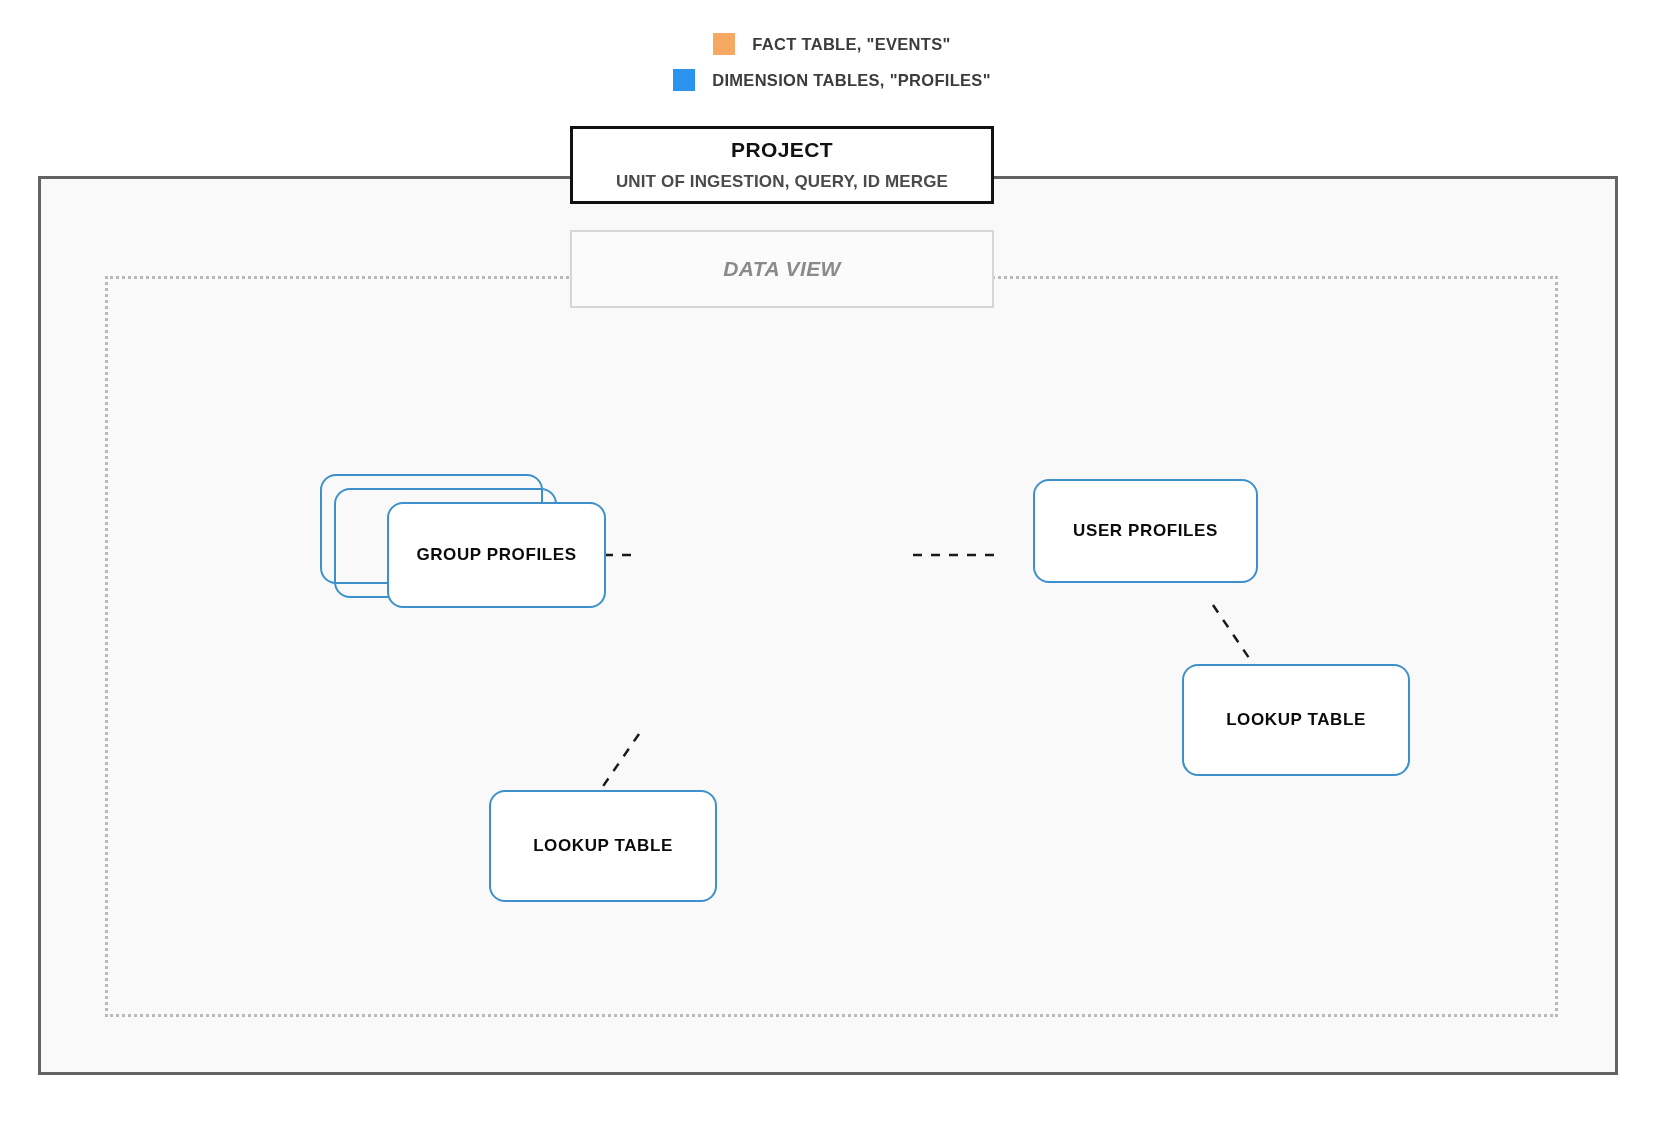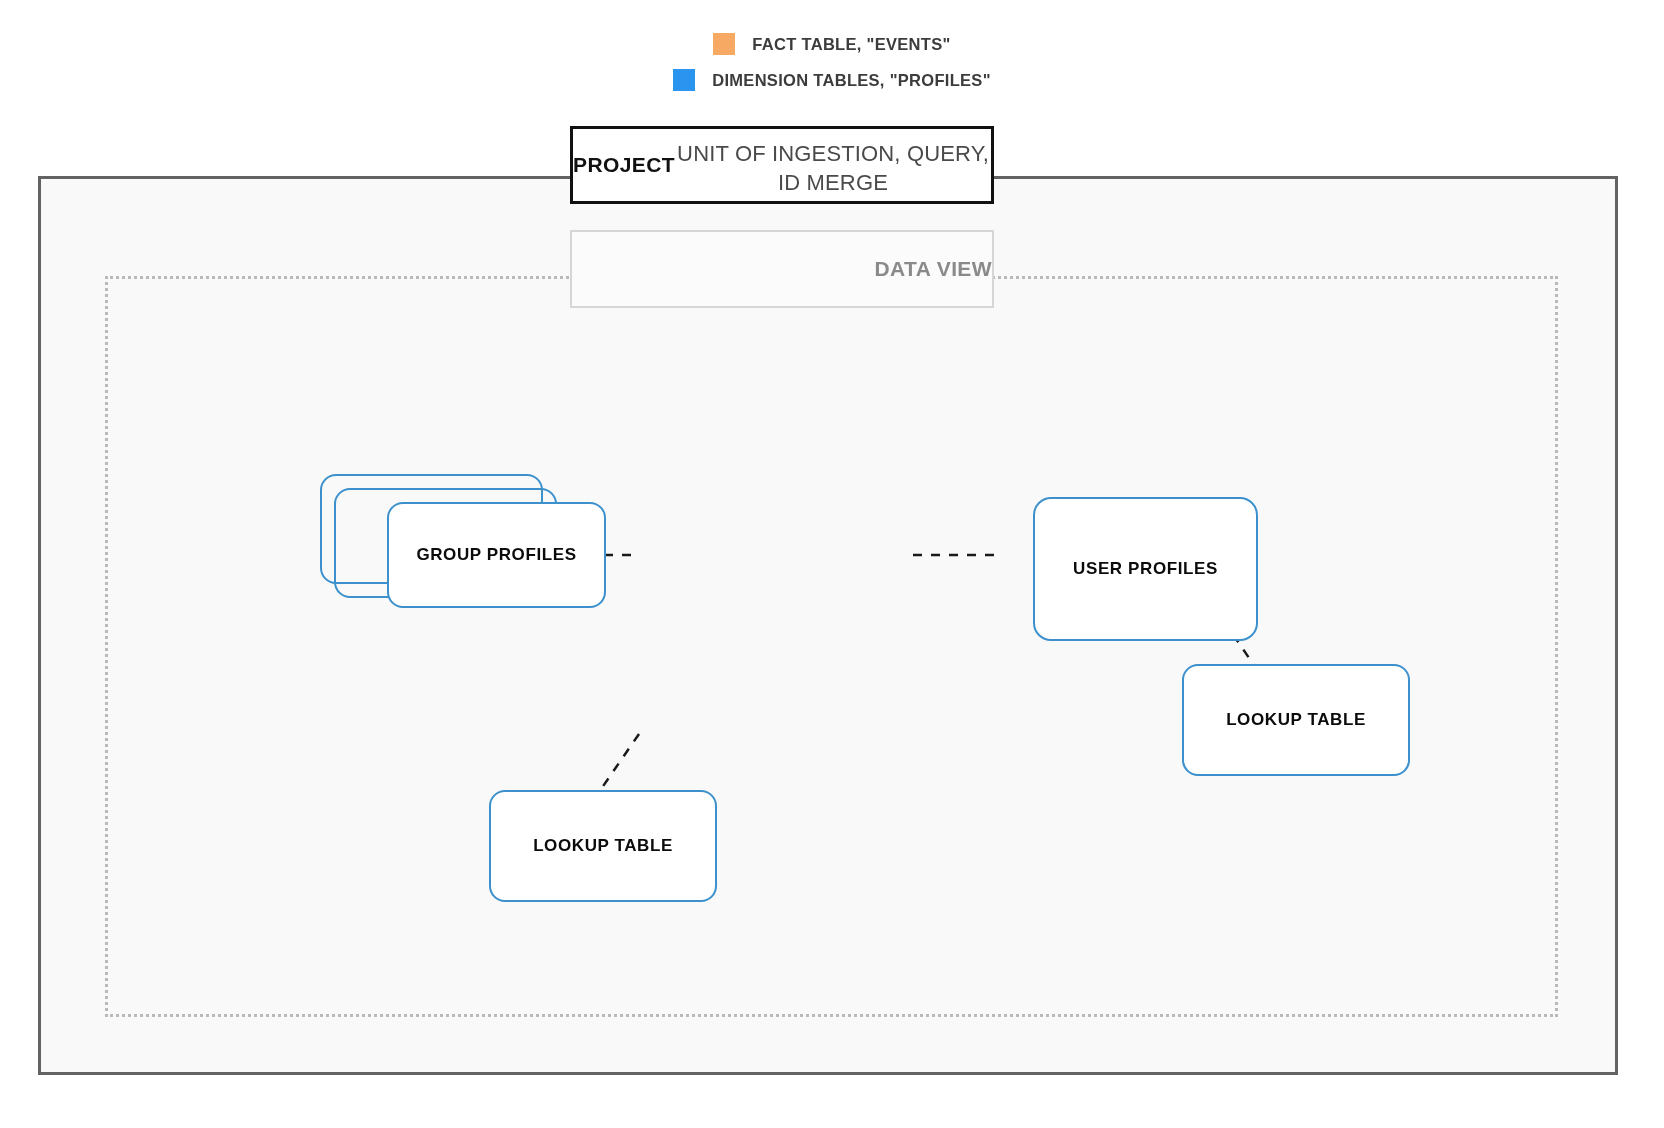--- a/index.html
+++ b/index.html
@@ -72,23 +72,23 @@
     background: transparent;
   }
 
   
   .hdr-box {
     position: absolute;
     box-sizing: border-box;
     background: #ffffff;
     text-align: center;
     display: flex;
-    flex-direction: row;
-    align-items: center;
-    justify-content: flex-end;
+    flex-direction: column;
+    align-items: center;
+    justify-content: center;
   }
   .project-box {
     left: 570px;
     top: 126px;
     width: 424px;
     height: 78px;
     border: 3px solid #111111;
   }
   .dataview-box {
     left: 570px;
@@ -98,29 +98,29 @@
     border: 2px solid #d6d6d6;
     background: #fbfbfb;
   }
   .hdr-title {
     font-size: 21px;
     font-weight: bold;
     letter-spacing: 0.4px;
     line-height: 1.25;
   }
   .hdr-sub {
-    font-size: 22px;
-    font-weight: normal;
+    font-size: 17px;
+    font-weight: bold;
     letter-spacing: 0.15px;
     line-height: 1.3;
     margin-top: 8px;
   }
   .project-box .hdr-title { color: #111111; }
   .project-box .hdr-sub { color: #4a4a4a; }
-  .dataview-box .hdr-title { color: #8a8a8a; }
+  .dataview-box .hdr-title { color: #8a8a8a; font-style: italic; }
   .dataview-box .hdr-sub { color: #bdbdbd; }
 
   
   .node {
     position: absolute;
     box-sizing: border-box;
     background: #ffffff;
     display: flex;
     align-items: center;
     justify-content: center;
@@ -158,24 +158,23 @@
     position: absolute;
     width: 219px;
     height: 106px;
   }
   .gs-1 { left: 0px;  top: 0px;  z-index: 1; }
   .gs-2 { left: 14px; top: 14px; z-index: 2; }
   .gs-3 { left: 28px; top: 28px; z-index: 3; }
 
   .user-profiles-box {
     left: 994px;
-    top: 497px;
+    top: 479px;
     width: 225px;
-    height: 144px;
-    border-radius: 18px;
+    height: 104px;
   }
   .lookup-right-box {
     left: 1143px;
     top: 664px;
     width: 228px;
     height: 112px;
   }
   .lookup-left-box {
     left: 450px;
     top: 790px;

